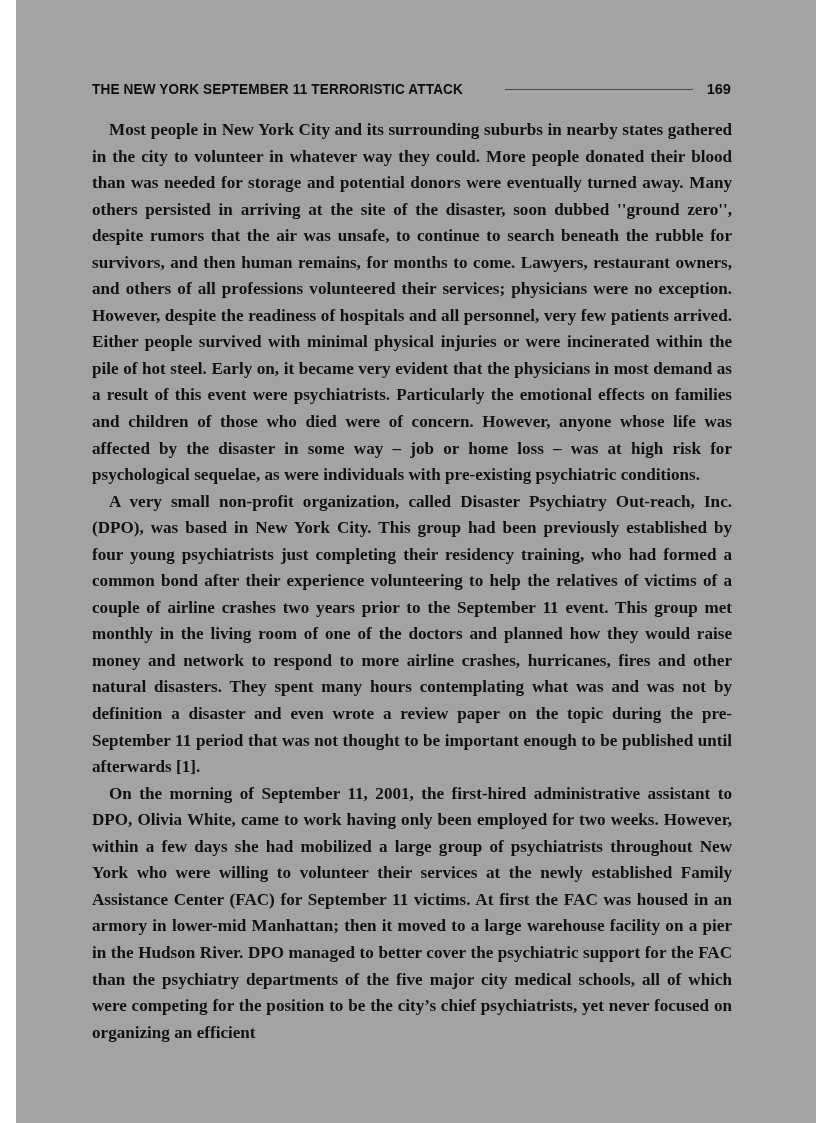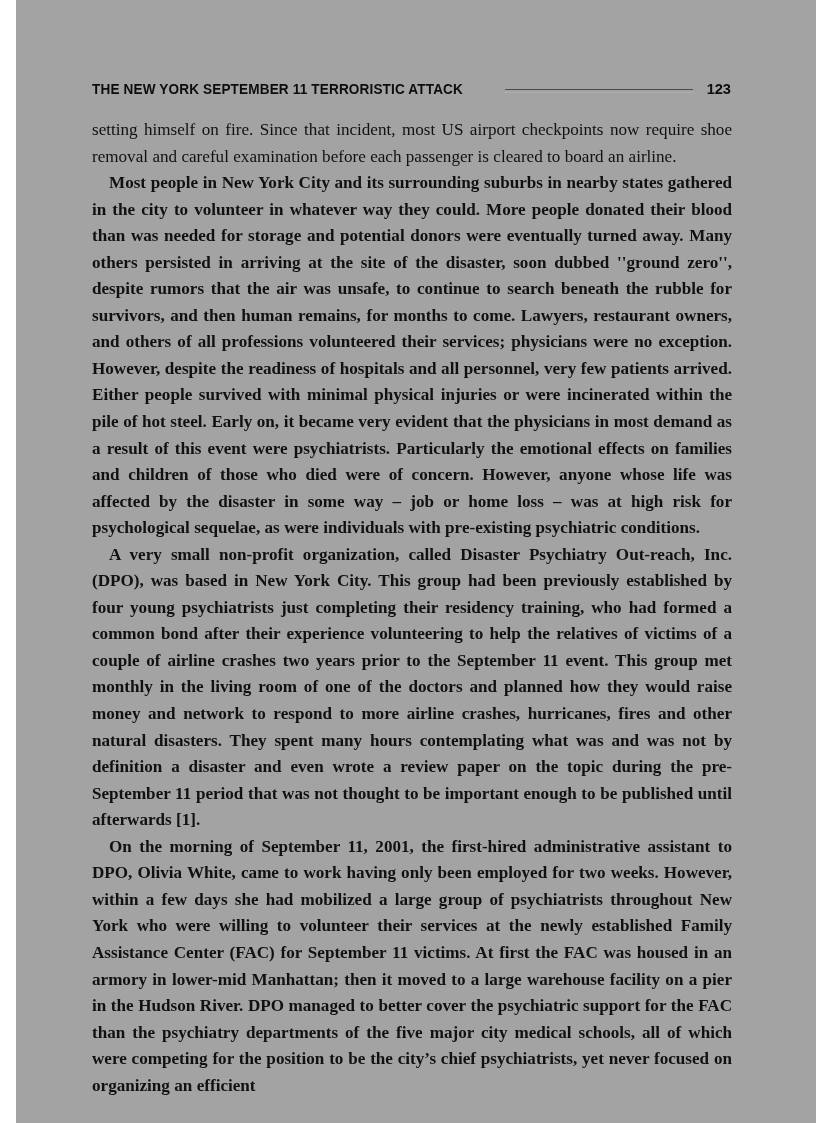--- a/index.html
+++ b/index.html
@@ -104,23 +104,22 @@
   }
 </style>
 </head>
 <body>
 
 <div class="page">
 
   <div class="running-head">
     <span class="running-head-title">THE NEW YORK SEPTEMBER 11 TERRORISTIC ATTACK</span>
     <span class="head-leader"></span>
-    <span class="running-head-page">123</span>
+    <span class="running-head-page">169</span>
   </div>
 
   <div class="body-column">
-    <p class="para">setting himself on fire. Since that incident, most US airport checkpoints now require shoe removal and careful examination before each passenger is cleared to board an airline.</p>
     <p class="para indented">Most people in New York City and its surrounding suburbs in nearby states gathered in the city to volunteer in whatever way they could. More people donated their blood than was needed for storage and potential donors were eventually turned away. Many others persisted in arriving at the site of the disaster, soon dubbed ''ground zero'', despite rumors that the air was unsafe, to continue to search beneath the rubble for survivors, and then human remains, for months to come. Lawyers, restaurant owners, and others of all professions volunteered their services; physicians were no exception. However, despite the readiness of hospitals and all personnel, very few patients arrived. Either people survived with minimal physical injuries or were incinerated within the pile of hot steel. Early on, it became very evident that the physicians in most demand as a result of this event were psychiatrists. Particularly the emotional effects on families and children of those who died were of concern. However, anyone whose life was affected by the disaster in some way – job or home loss – was at high risk for psychological sequelae, as were individuals with pre-existing psychiatric conditions.</p>
     <p class="para indented">A very small non-profit organization, called Disaster Psychiatry Out-reach, Inc. (DPO), was based in New York City. This group had been previously established by four young psychiatrists just completing their residency training, who had formed a common bond after their experience volunteering to help the relatives of victims of a couple of airline crashes two years prior to the September 11 event. This group met monthly in the living room of one of the doctors and planned how they would raise money and network to respond to more airline crashes, hurricanes, fires and other natural disasters. They spent many hours contemplating what was and was not by definition a disaster and even wrote a review paper on the topic during the pre-September 11 period that was not thought to be important enough to be published until afterwards [1].</p>
     <p class="para indented last">On the morning of September 11, 2001, the first-hired administrative assistant to DPO, Olivia White, came to work having only been employed for two weeks. However, within a few days she had mobilized a large group of psychiatrists throughout New York who were willing to volunteer their services at the newly established Family Assistance Center (FAC) for September 11 victims. At first the FAC was housed in an armory in lower-mid Manhattan; then it moved to a large warehouse facility on a pier in the Hudson River. DPO managed to better cover the psychiatric support for the FAC than the psychiatry departments of the five major city medical schools, all of which were competing for the position to be the city’s chief psychiatrists, yet never focused on organizing an efficient</p>
   </div>
 
 </div>
 
 </body></html>

